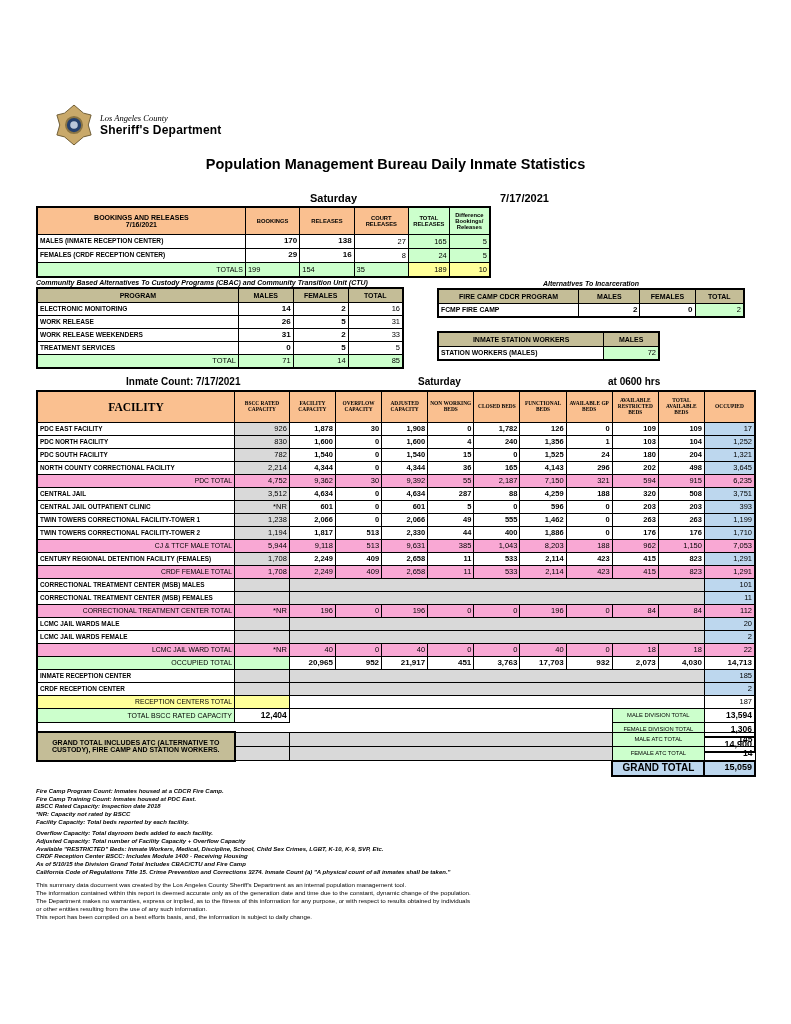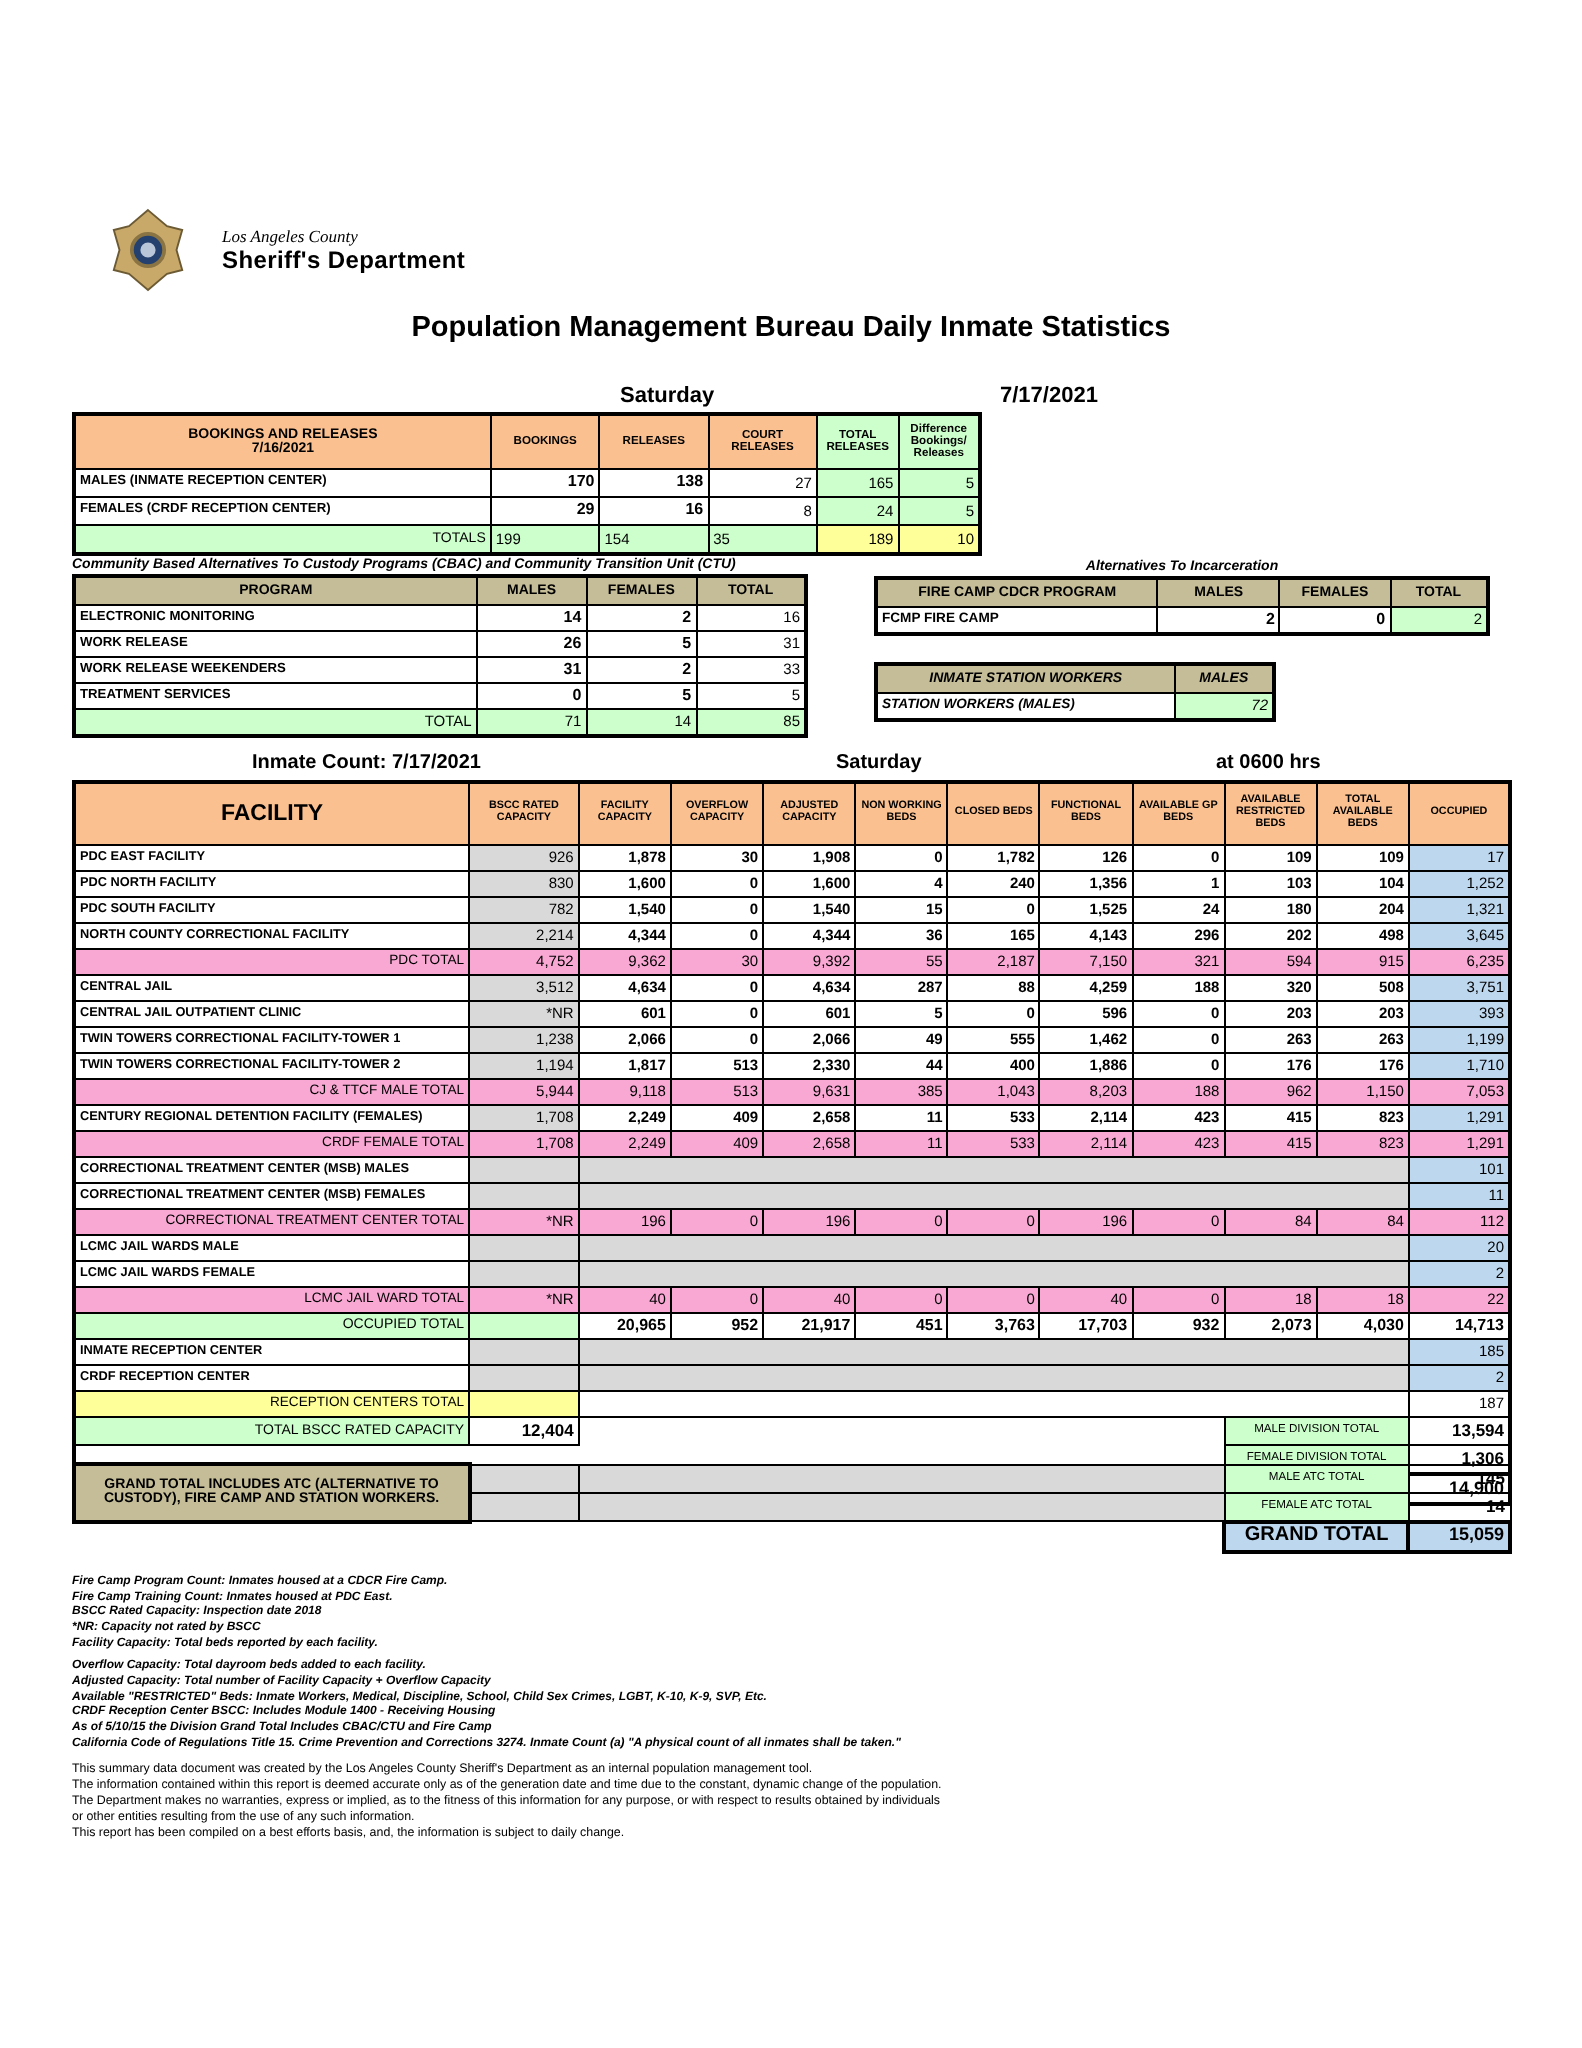--- a/index.html
+++ b/index.html
@@ -1,19 +1,19 @@
 <!DOCTYPE html>
 <html><head>
 <meta charset="utf-8">
 <style>
   html,body{margin:0;padding:0;background:#e8e8e8;}
   .page{position:relative;width:791px;height:1024px;background:#ffffff;margin:0 auto;
         font-family:"Liberation Sans",sans-serif;color:#000;overflow:hidden;}
   
-  .logo-block{position:absolute;left:55px;top:104px;display:flex;align-items:center;gap:18px;}
+  .logo-block{position:absolute;left:55px;top:104px;display:flex;align-items:center;gap:7px;}
   .agency-text .l1{font-family:"Liberation Serif",serif;font-style:italic;font-size:8.5px;}
   .agency-text .l2{font-weight:bold;font-size:12px;letter-spacing:.2px;}
   .doc-title{position:absolute;top:156px;left:0;width:100%;text-align:center;
              font-size:14.5px;font-weight:bold;}
   .top-day{position:absolute;top:192px;left:310px;font-size:11px;font-weight:bold;}
   .top-date{position:absolute;top:192px;left:500px;font-size:11px;font-weight:bold;}
   
   table{border-collapse:collapse;table-layout:fixed;width:100%;}
   td,th{border:1px solid #000;padding:0 2px;height:12px;font-size:7.5px;line-height:1.05;
         overflow:hidden;white-space:nowrap;}
@@ -44,30 +44,30 @@
   .cbac .ctot td{background:#CCFFCC;font-weight:normal !important;font-size:7.5px !important;}
   .cbac .ctot .lab{text-align:right;}
   
   .alt{position:absolute;top:280px;left:437px;width:308px;}
   .alt .sec-title{text-align:center;}
   .alt table{border:2px solid #000;}
   .alt th{background:#C4BD97;font-size:7px;height:13px;}
   .alt .lab{font-weight:bold;font-size:6.8px;text-align:left;}
   .alt .bold-num{font-weight:bold;font-size:8px;text-align:right;}
   .alt .grn-num{background:#CCFFCC;text-align:right;}
-  .alt .station{width:201px;margin-top:13px;font-style:italic;}
+  .alt .station{width:223px;margin-top:13px;}
   
   .count-line{position:absolute;top:376px;left:0;width:100%;font-size:10px;font-weight:bold;}
   .count-line .c1{position:absolute;left:126px;}
   .count-line .c2{position:absolute;left:418px;}
   .count-line .c3{position:absolute;left:608px;}
   
   .facility{position:absolute;top:390px;left:36px;width:720px;}
   .facility table{border:2px solid #000;}
-  .facility th{background:#FAC090;font-size:5.4px;height:30px;padding:0 1px;}
+  .facility th{background:#FAC090;font-size:5.4px;height:30px;padding:0 1px;font-family:Liberation Serif, serif;}
   .facility th.fac{font-size:11.5px;}
   .flab{text-align:left;}
   .fbscc,.fnum,.focc{text-align:right;}
   .fr-facility .flab{font-weight:bold;font-size:6.4px;}
   .fr-facility .fbscc{background:#D9D9D9;}
   .fr-facility .fnum{font-weight:bold;border-width:1.6px;}
   .fr-facility .focc{background:#BDD7EE;}
   .fr-merged .flab{font-weight:bold;font-size:6.4px;}
   .fr-merged .fbscc{background:#D9D9D9;}
   .fr-merged .fmerged{background:#D9D9D9;}

